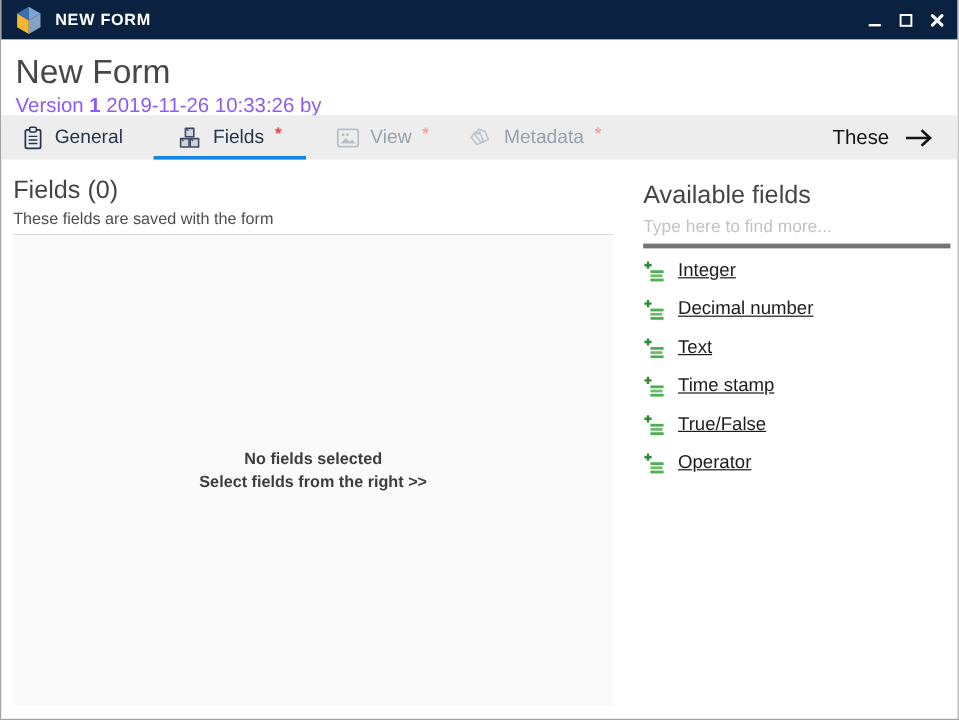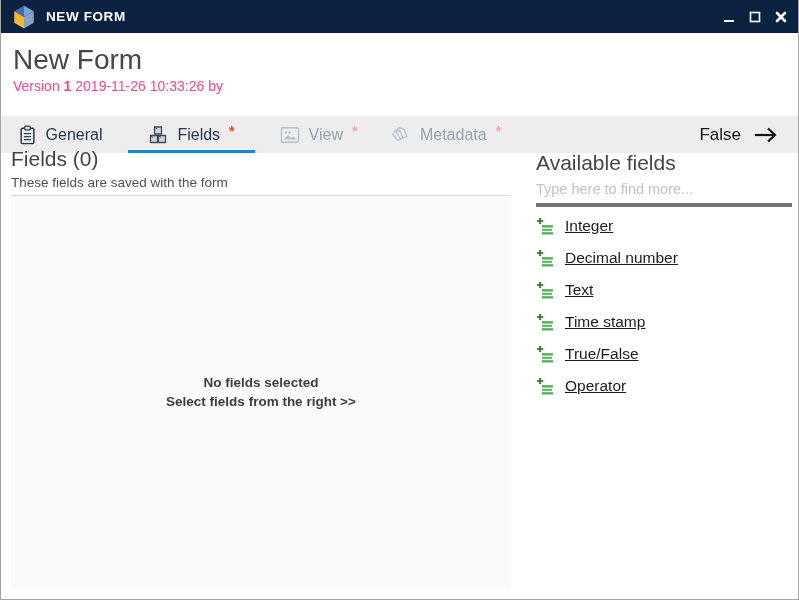--- a/index.html
+++ b/index.html
@@ -23,26 +23,26 @@
   }
   .win-controls { margin-left:auto; display:flex; align-items:center; gap:8px; }
   .win-btn {
     width:18px; height:20px; display:flex; align-items:center; justify-content:center;
     background:transparent; border:none; cursor:pointer; padding:0;
   }
 
   
   .header { position:absolute; top:33px; left:0; right:0; height:69px; background:#fff; padding:11px 12px 0; }
   .page-title { font-size:28px; font-weight:400; color:#474747; line-height:1.15; }
-  .version-line { margin-top:2px; font-size:14px; color:#ec4899; }
+  .version-line { margin-top:2px; font-size:17px; color:#8b5cf6; }
   .version-line .v-num { font-weight:bold; }
 
   
   .tabbar {
-    position:absolute; top:116px; left:0; right:0; height:37px;
+    position:absolute; top:96px; left:0; right:0; height:37px;
     background:#ededed; display:flex; align-items:stretch;
   }
   .tab {
     position:relative; width:127px; display:flex; align-items:center; justify-content:center;
     gap:9px; cursor:pointer; font-size:16px; color:#25364f; background:transparent; border:none;
   }
   .tab .t-ast { color:#e8423d; font-size:14px; transform:translateY(-4px); font-weight:bold; }
   .tab.disabled { color:#97a2b1; cursor:default; }
   .tab.disabled .t-ast { color:#f0a8a6; }
   .tab.active::after {
@@ -166,21 +166,21 @@
           <path d="M10 3 L16 5 L19.5 13 L12.5 16 L6.5 8.5 Z"></path>
           <path d="M6.5 6 L12 8 L15 15 L8.5 17.8 L3 11 Z"></path>
         </g>
         <circle cx="11" cy="6" r="1.2" fill="#bcc4cf"></circle>
       </svg>
       <span>Metadata</span>
       <span class="t-ast">*</span>
     </button>
 
     <button class="next-btn">
-      <span>False</span>
+      <span>These</span>
       <svg width="24" height="16" viewBox="0 0 24 16">
         <line x1="1" y1="8" x2="20" y2="8" stroke="#151515" stroke-width="2.2"></line>
         <path d="M14 1.5 L21 8 L14 14.5" fill="none" stroke="#151515" stroke-width="2.2" stroke-linejoin="miter"></path>
       </svg>
     </button>
   </div>
 
   <div class="panel-left">
     <div class="panel-h2">Fields (0)</div>
     <div class="panel-sub">These fields are saved with the form</div>

